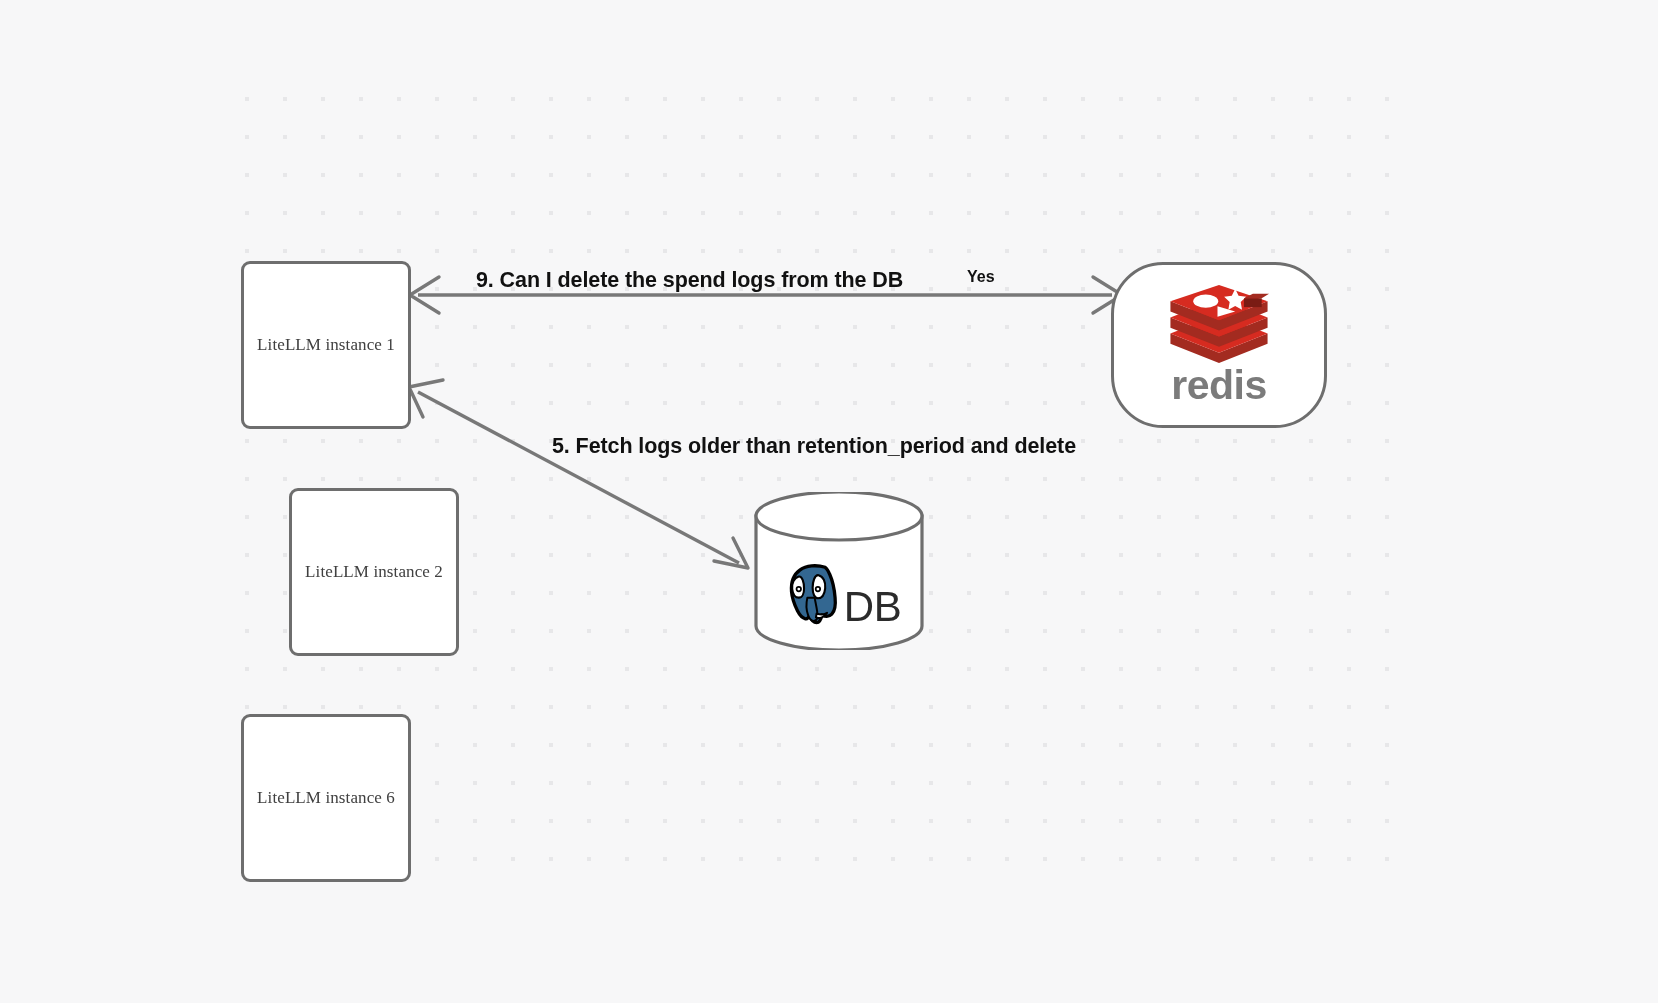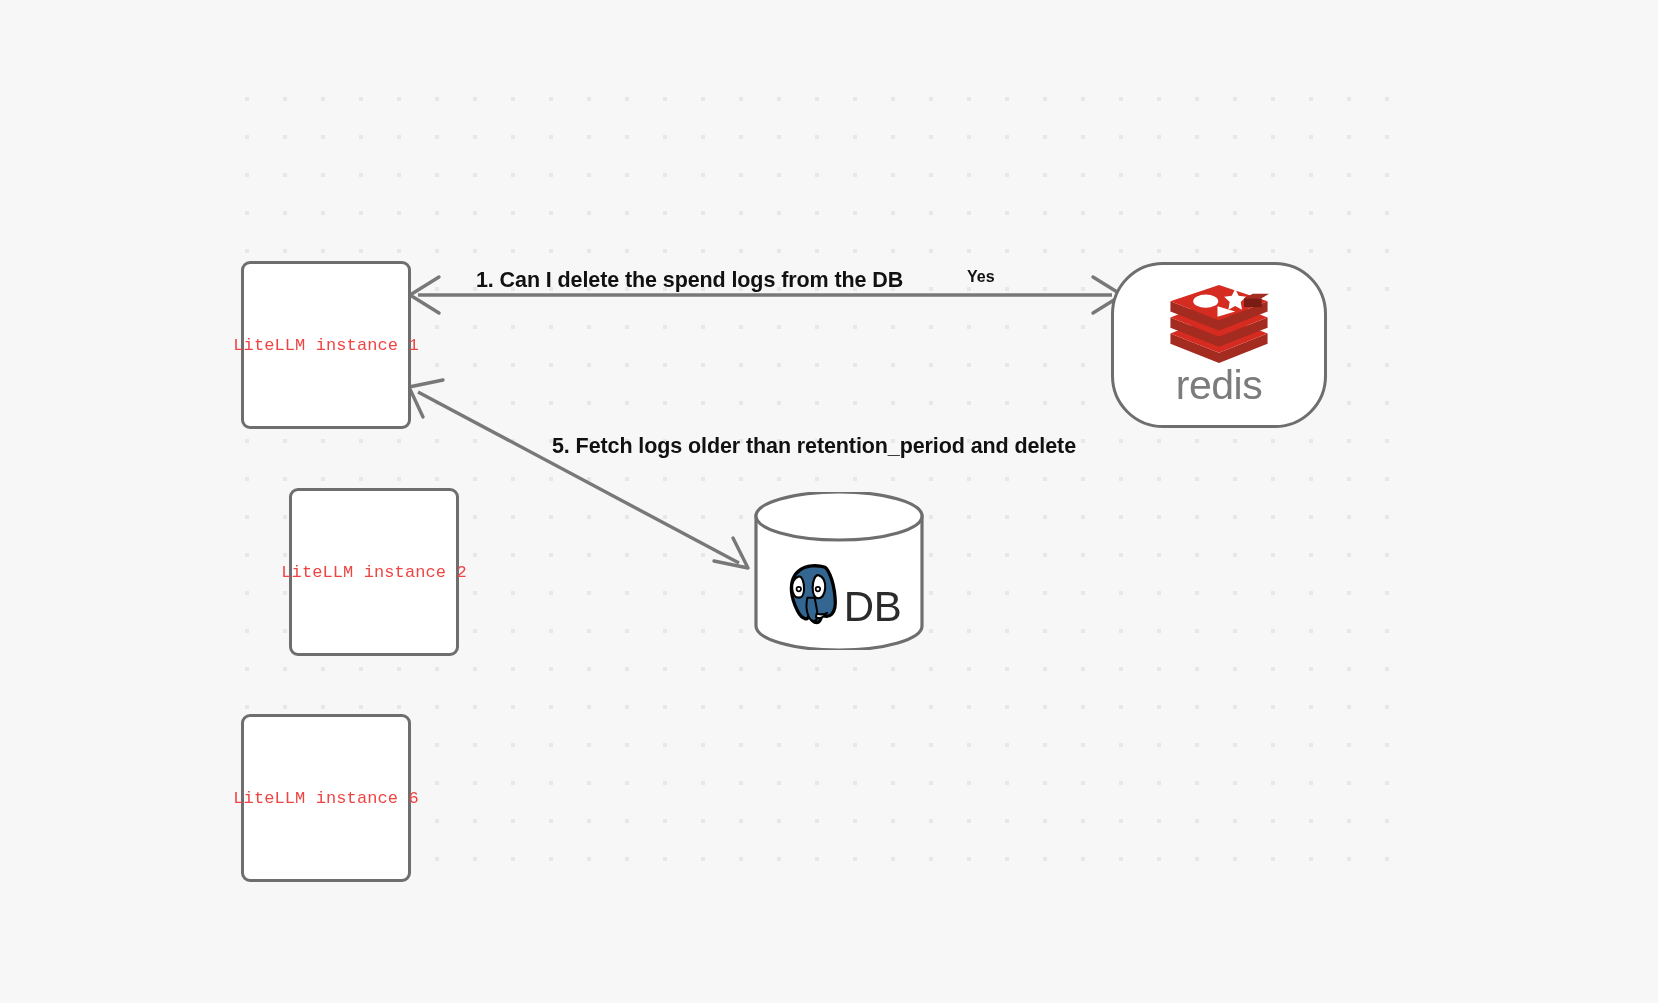--- a/index.html
+++ b/index.html
@@ -33,22 +33,22 @@
     box-sizing: border-box;
     background: #ffffff;
     border: 3px solid #6e6e6e;
     border-radius: 9px;
     display: flex;
     align-items: center;
     justify-content: center;
   }
   .node-box .node-label {
     font-size: 17px;
-    color: #ef4444;
-    font-family: Liberation Mono, monospace;
+    color: #404040;
+    font-family: Liberation Serif, serif;
     letter-spacing: 0.1px;
     white-space: nowrap;
   }
   #litellm-1 { left: 241px; top: 261px; width: 170px; height: 168px; }
   #litellm-2 { left: 241px; top: 488px; width: 170px; height: 168px; margin-left: 48px; }
   #litellm-3 { left: 241px; top: 714px; width: 170px; height: 168px; }
 
   
   #redis-node {
     position: absolute;
@@ -62,21 +62,21 @@
     border-radius: 52px;
     display: flex;
     flex-direction: column;
     align-items: center;
     justify-content: center;
   }
   #redis-logo-mark { width: 104px; height: 78px; display: block; }
   #redis-wordmark {
     font-family: "Liberation Sans", sans-serif;
     font-size: 41px;
-    font-weight: 400;
+    font-weight: 700;
     color: #7b7b7b;
     letter-spacing: -0.5px;
     line-height: 1;
     margin-top: 2px;
   }
 
   
   #db-node {
     position: absolute;
     left: 752px;
@@ -139,21 +139,21 @@
 
     <g>
       <line x1="418" y1="392" x2="739" y2="563" stroke="#787878" stroke-width="3.4" stroke-linecap="butt"></line>
 
       <path d="M 409 387 L 443 380 M 409 387 L 423 417" stroke="#787878" stroke-width="3.4" fill="none" stroke-linecap="round" stroke-linejoin="round"></path>
 
       <path d="M 748 568 L 714 561 M 748 568 L 733 538" stroke="#787878" stroke-width="3.4" fill="none" stroke-linecap="round" stroke-linejoin="round"></path>
     </g>
   </svg>
 
-  <div class="edge-label" id="edge-label-1">1.  Can I delete the spend logs from the DB</div>
+  <div class="edge-label" id="edge-label-1">9.  Can I delete the spend logs from the DB</div>
   <div class="edge-label" id="edge-label-1-answer">Yes</div>
   <div class="edge-label" id="edge-label-2">5.  Fetch logs older than retention_period and delete</div>
 
   <div class="node-box" id="litellm-1">
     <span class="node-label">LiteLLM instance 1</span>
   </div>
   <div class="node-box" id="litellm-2">
     <span class="node-label">LiteLLM instance 2</span>
   </div>
   <div class="node-box" id="litellm-3">

